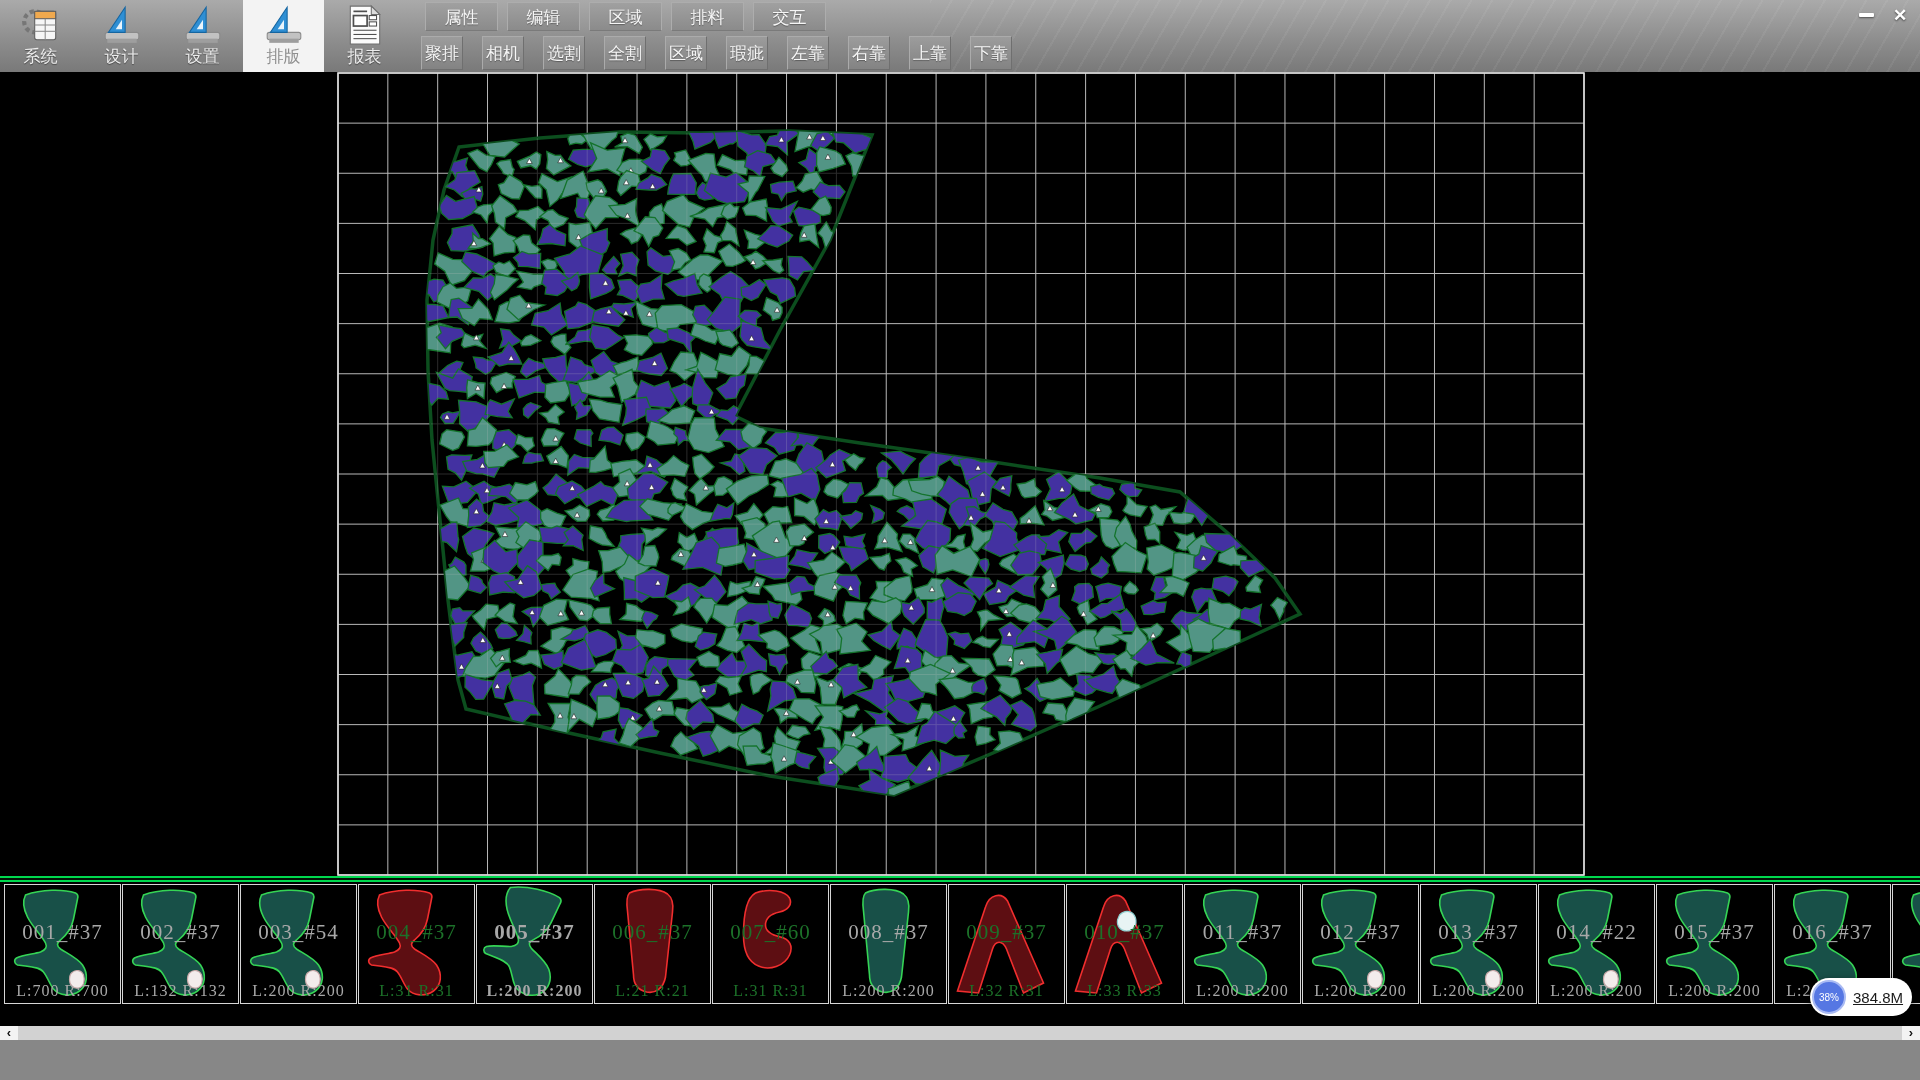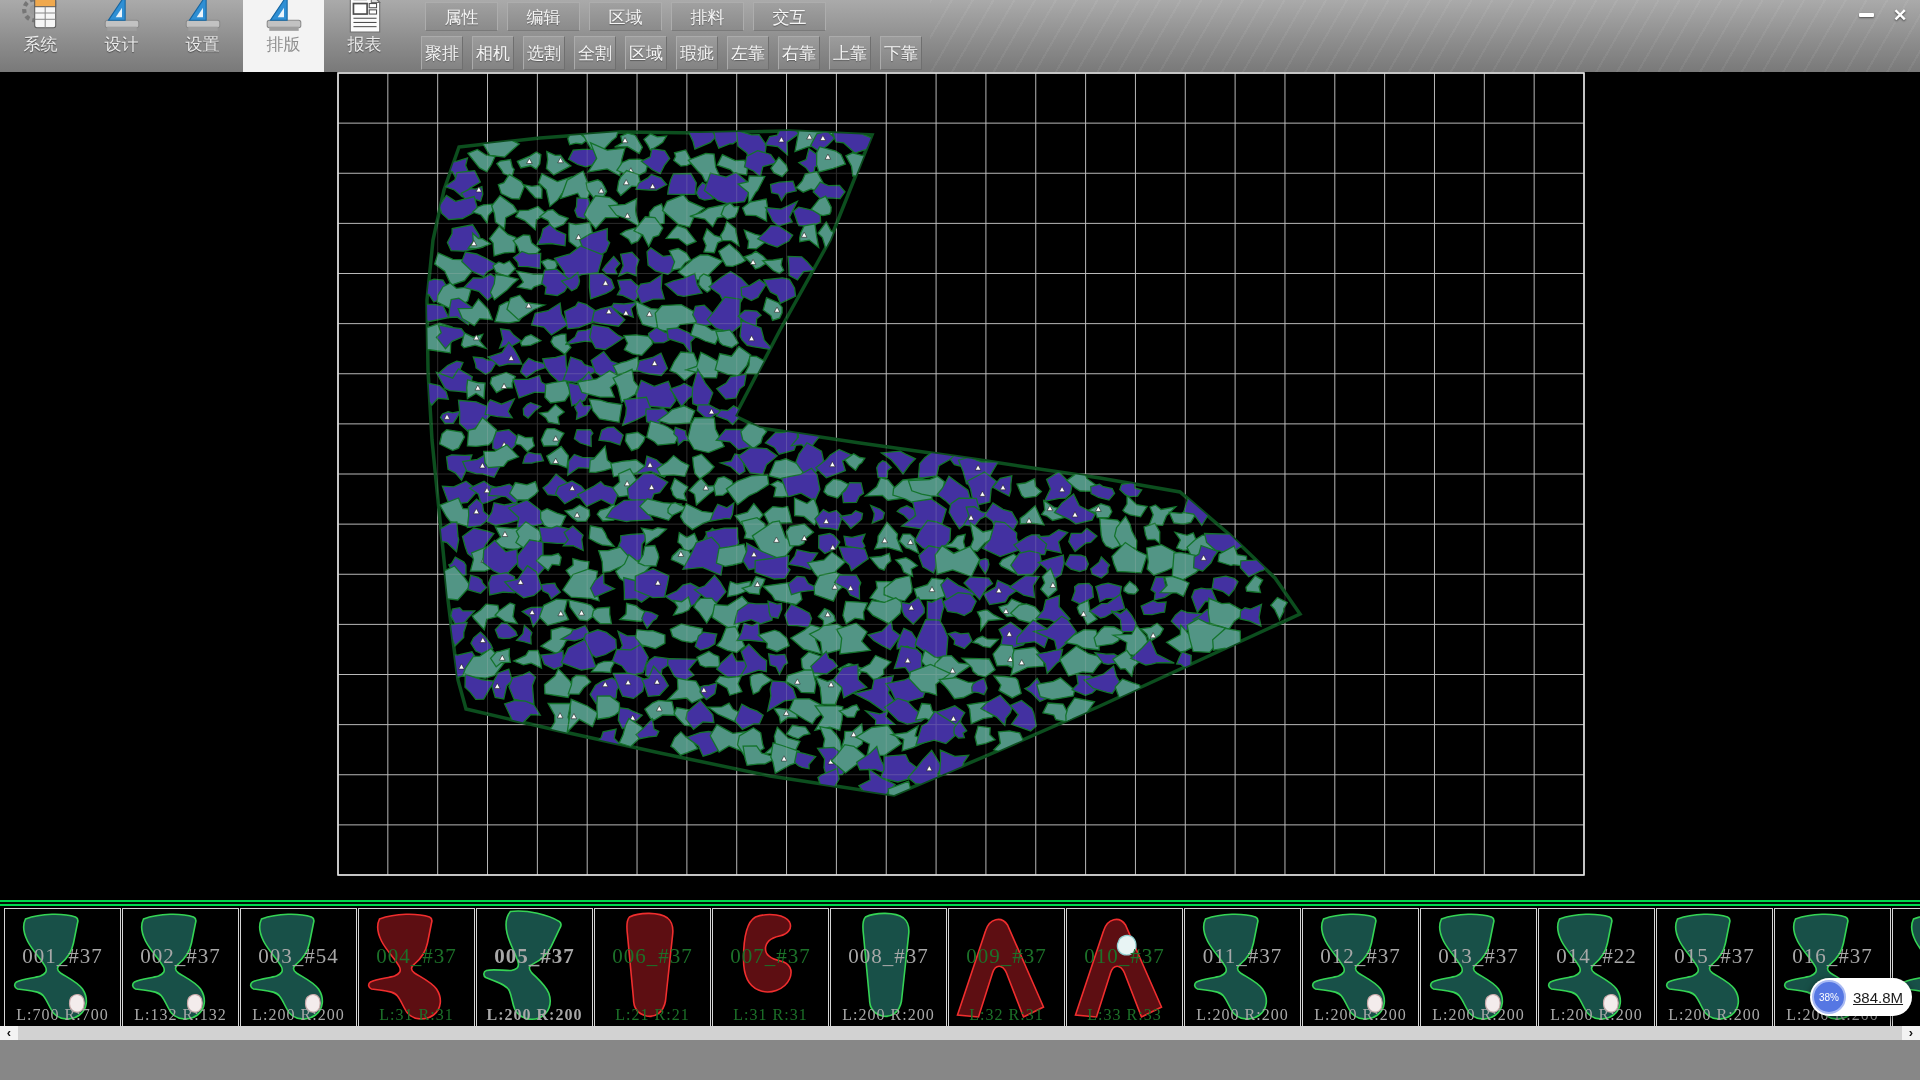--- a/index.html
+++ b/index.html
@@ -6,46 +6,46 @@
   .stage{position:relative;width:1920px;height:1080px;overflow:hidden;background:#000;
          font-family:"Liberation Sans",sans-serif;}
 
   
   .toolbar{position:absolute;left:0;top:0;width:1920px;height:72px;
            background:linear-gradient(180deg,#aaa 0%,#8e8e8e 55%,#797979 100%);}
   .toolbar::after{content:"";position:absolute;left:930px;right:0;top:0;bottom:0;
            background:repeating-linear-gradient(120deg,rgba(255,255,255,.055) 0 2px,transparent 2px 18px);}
   .ribbon{position:absolute;left:0;top:0;height:72px;display:flex;}
   .ribbon-item{width:81px;height:72px;display:flex;flex-direction:column;align-items:center;
-           justify-content:flex-end;padding-bottom:16px;box-sizing:border-box;cursor:default;}
+           justify-content:flex-end;padding-bottom:4px;box-sizing:border-box;cursor:default;}
   .ribbon-item.selected{background:#f3f3f3;}
   .ribbon-item .icon{width:42px;height:42px;}
   .ribbon-item .label{font-size:17px;color:#ececec;text-shadow:0 1px 1px rgba(0,0,0,.45);line-height:22px;}
   .ribbon-item.selected .label{color:#8f8f8f;text-shadow:none;}
 
   .menu-tabs{position:absolute;left:425px;top:2px;display:flex;gap:9px;z-index:2;}
   .menu-tab{width:73px;height:29px;line-height:29px;text-align:center;color:#f6f6f6;font-size:17px;
            background:linear-gradient(#a0a0a0,#8b8b8b);border:1px solid #adadad;border-bottom-color:#7a7a7a;
            text-shadow:0 1px 1px rgba(0,0,0,.35);box-sizing:border-box;}
-  .tool-row{position:absolute;left:421px;top:36px;display:flex;gap:9px;z-index:2;}
+  .tool-row{position:absolute;left:421px;top:36px;display:flex;gap:19px;z-index:2;}
   .tool-btn{width:42px;height:34px;line-height:34px;text-align:center;font-size:17px;color:#f6f6f6;
            background:linear-gradient(#9c9c9c,#838383);border:1px solid #ababab;
            border-right-color:#6f6f6f;border-bottom-color:#6f6f6f;
            text-shadow:0 1px 1px rgba(0,0,0,.35);box-sizing:border-box;white-space:nowrap;overflow:hidden;}
 
   .win-controls{position:absolute;right:3px;top:2px;display:flex;z-index:3;}
   .win-btn{width:34px;height:26px;display:flex;align-items:center;justify-content:center;
            color:#fff;font-size:17px;font-weight:bold;text-shadow:0 1px 2px rgba(0,0,0,.6);}
   .win-btn .minbar{width:15px;height:4px;background:#fff;border-radius:1px;box-shadow:0 1px 2px rgba(0,0,0,.5);}
 
   
   .workspace{position:absolute;left:0;top:72px;width:1920px;height:812px;background:#000;}
 
   
-  .parts-strip{position:absolute;left:0;top:900px;width:1920px;height:132px;background:#000;}
+  .parts-strip{position:absolute;left:0;top:876px;width:1920px;height:132px;background:#000;}
   .green-sep{position:absolute;left:0;top:0;width:100%;height:6px;
            background:linear-gradient(180deg,#00d94e 0,#00d94e 2px,#041207 2px,#041207 4px,#00d94e 4px,#00d94e 6px);}
   .part-tile{position:absolute;top:8px;width:117px;height:120px;border:1px solid #d6d6d6;
            background:#000;box-sizing:border-box;overflow:hidden;}
   .part-tile svg{position:absolute;left:0;top:0;}
   .part-name{position:absolute;top:35px;width:100%;text-align:center;
            font-family:"Liberation Serif",serif;font-size:21px;letter-spacing:1px;color:#a8a8a8;}
   .part-lr{position:absolute;bottom:3px;width:100%;text-align:center;
            font-family:"Liberation Serif",serif;font-size:16px;letter-spacing:1px;color:#a8a8a8;}
   .part-tile.green-label .part-name,.part-tile.green-label .part-lr{color:#1c7129;}
@@ -965,21 +965,21 @@
         </svg>
     <span class="part-name">006_#37</span>
     <span class="part-lr">L:21 R:21</span>
   </div>
       <div class="part-tile green-label" style="left: 712px;">
         <svg viewBox="0 0 114 118" width="115" height="118">
           <g>
             <path d="M42,8 C56,3 72,6 76,13 C79,19 75,25 66,27 C57,29 52,33 52,40 C52,47 58,50 67,52 C76,54 80,61 76,70 C71,81 56,86 45,81 C35,77 30,66 30,50 C30,30 33,13 42,8 Z" fill="#5d0e12" stroke="#f02e2e" stroke-width="1.6"></path>
           </g>
         </svg>
-    <span class="part-name">007_#37</span>
+    <span class="part-name">007_#60</span>
     <span class="part-lr">L:31 R:31</span>
   </div>
       <div class="part-tile" style="left: 830px;">
         <svg viewBox="0 0 114 118" width="115" height="118">
           <g>
             <path d="M34,8 C44,3 64,3 72,9 C77,13 78,20 77,27 L70,92 C68,103 60,109 51,107 C43,105 38,99 38,90 L32,26 C31,18 31,11 34,8 Z" fill="#185048" stroke="#35d455" stroke-width="1.6"></path>
           </g>
         </svg>
     <span class="part-name">008_#37</span>
     <span class="part-lr">L:200 R:200</span>

